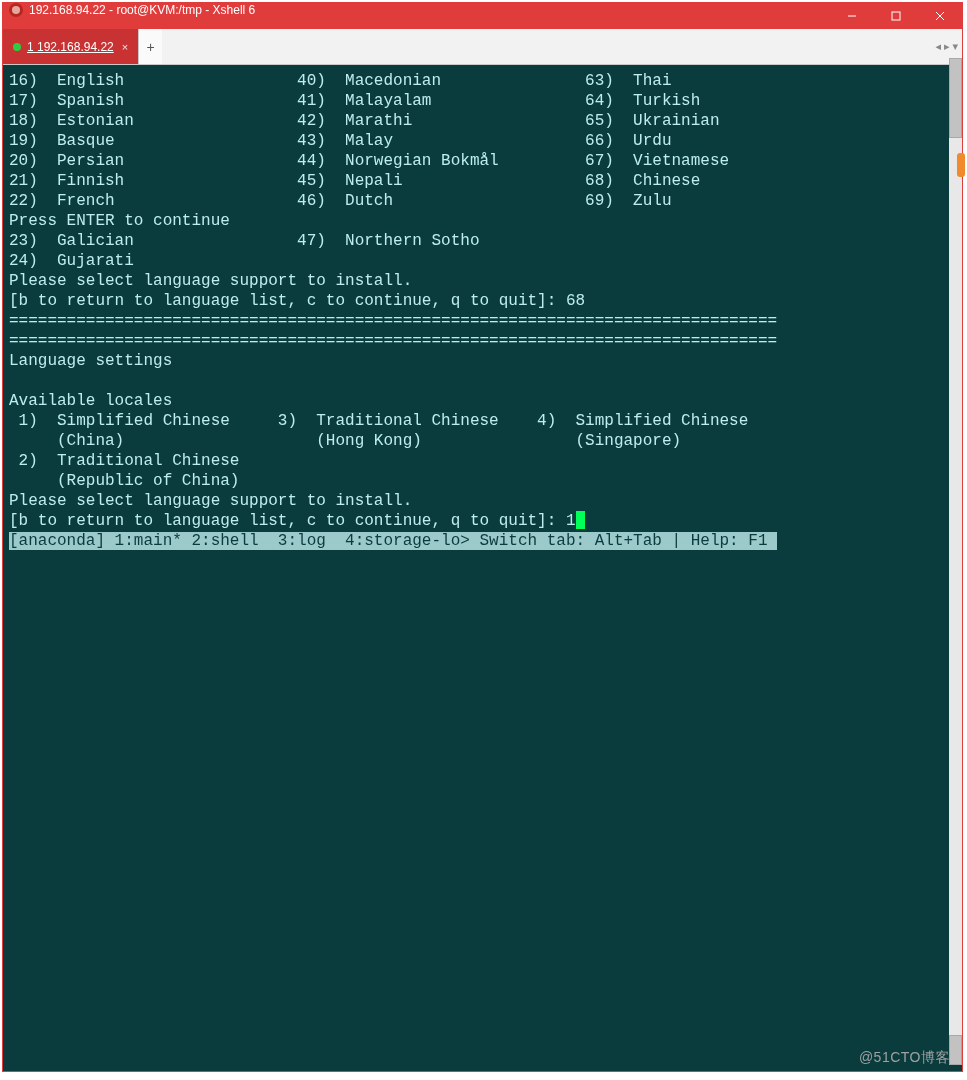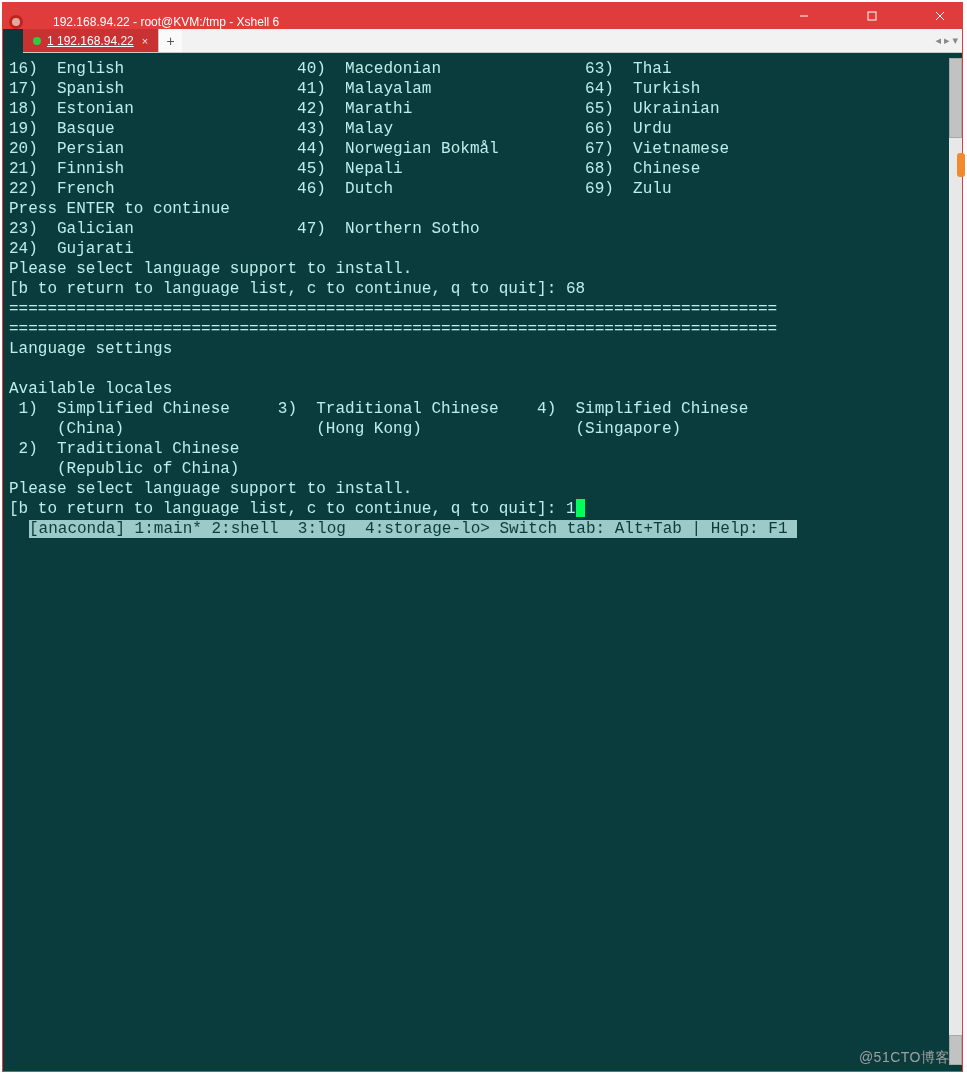--- a/index.html
+++ b/index.html
@@ -1,33 +1,33 @@
 <!DOCTYPE html>
 <html><head>
 <meta charset="utf-8">
 <style>
   * { margin:0; padding:0; box-sizing:border-box; }
   html,body { font-family: "Segoe UI", Tahoma, sans-serif; background:#fff; height:1080px; width:967px; overflow:hidden; }
   .window { width:961px; height:1070px; margin:2px; border:1px solid #e03c3c; display:flex; flex-direction:column; background:#0a3a3c; position:relative; }
-  .titlebar { background:#e03c3c; height:26px; display:flex; align-items:flex-end; color:#fff; font-size:12px; padding-left:6px;gap:24px; }
+  .titlebar { background:#e03c3c; height:26px; display:flex; align-items:flex-start; color:#fff; font-size:12px; padding-left:6px; }
   .titlebar .logo { width:14px; height:14px; border-radius:50%; background:#b6281d; margin-right:6px; display:inline-block; position:relative; }
   .titlebar .logo::after{ content:""; position:absolute; inset:3px; border-radius:50%; background:#e6a79f; }
   .titlebar .spacer { flex:1; }
   .titlebar .winbtn { width:44px; height:26px; display:flex; align-items:center; justify-content:center; }
   .titlebar .winbtn svg{ stroke:#fff; stroke-width:1; fill:none; }
-  .tabbar { height:24px; background:#f2f2f2; border-bottom:1px solid #c8c8c8; display:flex; align-items:stretch; position:relative;margin-left:20px; }
+  .tabbar { height:36px; background:#f2f2f2; border-bottom:1px solid #c8c8c8; display:flex; align-items:stretch; position:relative; }
   .tabbar .tab { display:flex; align-items:center; gap:6px; padding:0 10px; background:#c83232; color:#fff; font-size:12px; height:100%; position:relative; }
   .tabbar .tab .dot{ width:8px; height:8px; border-radius:50%; background:#2ecc40; display:inline-block; }
   .tabbar .tab .close{ font-size:11px; opacity:.85; margin-left:2px; }
   .tabbar .addtab{ width:24px; display:flex; align-items:center; justify-content:center; color:#555; font-size:14px; border-left:1px solid #c8c8c8; background:#fafafa;}
   .tabbar .tabright{ position:absolute; right:4px; top:0; height:100%; display:flex; align-items:center; gap:3px; }
   .tabbar .tabright span{ color:#888; font-size:11px; }
   .terminal { flex:1; background:#0a3c3e; color:#bfecec; font-family: "Consolas","Courier New",monospace; font-size:16px; line-height:20px; padding:6px 4px 2px 6px; white-space:pre; position:relative; letter-spacing:0; }
   .terminal .line{ height:20px; }
-  .statusline{ background:#9cc9c9; color:#0a3c3e; display:inline;margin-left:20px; }
+  .statusline{ background:#9cc9c9; color:#0a3c3e; display:inline; }
   .cursor{ display:inline-block; width:9px; height:18px; background:#00ff59; vertical-align:text-bottom; margin-bottom:1px; }
   .inputnum{ color:#bfecec; }
   .vscroll{ position:absolute; right:0; top:55px; bottom:6px; width:13px; background:#e8e8e8; }
   .vscroll .thumb{ position:absolute; right:0; left:0; background:#c2c2c2; border:1px solid #a8a8a8;}
   .watermark{ position:absolute; right:12px; bottom:4px; color:#a0a0a0; font-size:14px; font-family:sans-serif; letter-spacing:.5px;}
   .orange-marker{ position:absolute; right:-3px; top:150px; width:8px; height:24px; background:#f08a2c; border-radius:3px; }
 </style>
 </head>
 <body>
 

